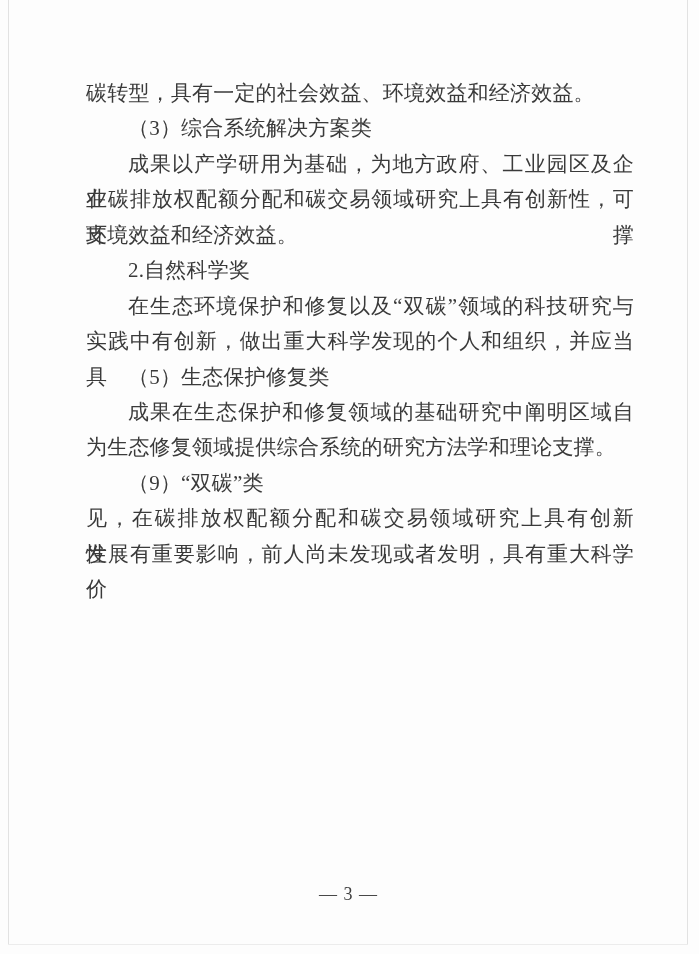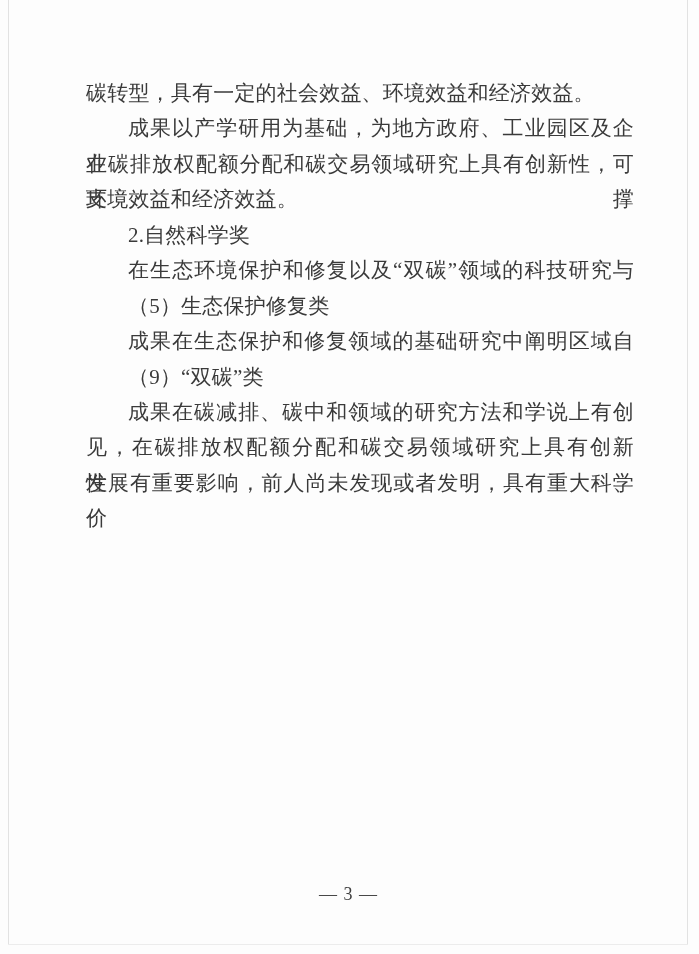--- a/index.html
+++ b/index.html
@@ -62,28 +62,30 @@
 </style>
 </head>
 <body>
 
 <div class="edge edge-left"></div>
 <div class="edge edge-right"></div>
 <div class="edge edge-bottom"></div>
 
 <div class="text-block">
     <div class="line">碳转型，具有一定的社会效益、环境效益和经济效益。</div>
+    <div class="line indent">（3）综合系统解决方案类</div>
     <div class="line indent fill">成果以产学研用为基础，为地方政府、工业园区及企业</div>
     <div class="line fill">在碳排放权配额分配和碳交易领域研究上具有创新性，可支撑</div>
     <div class="line">环境效益和经济效益。</div>
     <div class="line indent">2.自然科学奖</div>
     <div class="line indent fill">在生态环境保护和修复以及“双碳”领域的科技研究与</div>
+    <div class="line fill">实践中有创新，做出重大科学发现的个人和组织，并应当具</div>
     <div class="line indent">（5）生态保护修复类</div>
     <div class="line indent fill">成果在生态保护和修复领域的基础研究中阐明区域自</div>
+    <div class="line">为生态修复领域提供综合系统的研究方法学和理论支撑。</div>
     <div class="line indent">（9）“双碳”类</div>
-    <div class="line indent fill">成果在碳减排、碳中和领域的研究方法和学说上有创</div>
     <div class="line fill">见，在碳排放权配额分配和碳交易领域研究上具有创新性、</div>
     <div class="line fill">发展有重要影响，前人尚未发现或者发明，具有重大科学价</div>
   </div>
 
 <div class="footer">
   <span>— 3 —</span>
 </div>
 
 </body></html>

